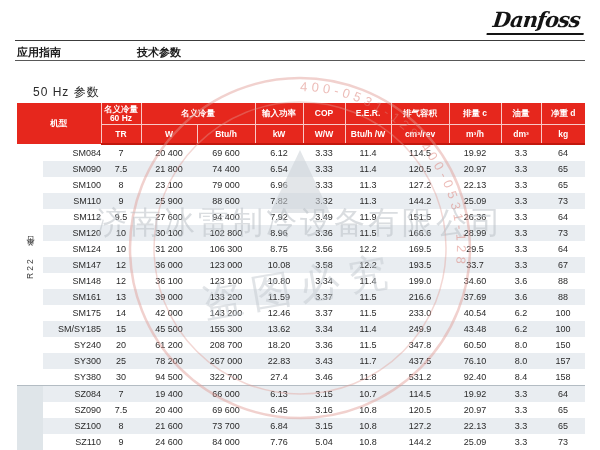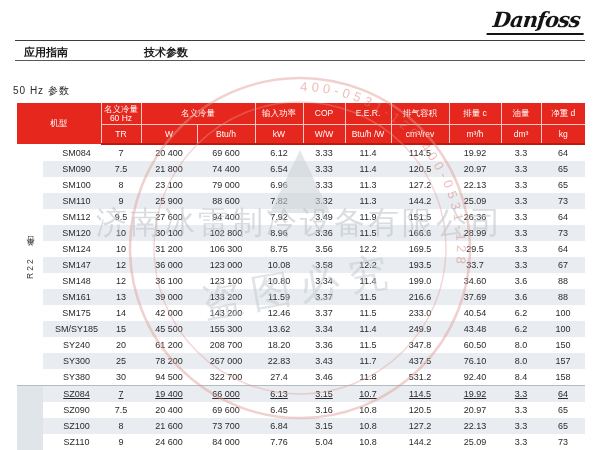--- a/index.html
+++ b/index.html
@@ -6,40 +6,40 @@
   #page{position:relative;width:600px;height:450px;background:#ffffff;overflow:hidden;
         font-family:"Liberation Sans","DejaVu Sans",sans-serif;color:#222;}
 
   
   .brand{position:absolute;top:7px;right:15px;font-family:"DejaVu Serif","Liberation Serif",serif;
          font-style:italic;font-weight:bold;font-size:21px;letter-spacing:-1px;color:#141414;
          border-bottom:2.5px solid #141414;padding:0 5px 1px 5px;transform:skewX(-6deg);}
   .rule{position:absolute;left:15px;right:15px;height:1px;background:#3c3c3c;}
   .rule-top{top:40px;}
   .rule-mid{top:60px;background:#585858;}
-  .nav-label{position:absolute;top:45px;font-size:11px;font-weight:bold;color:#1c1c1c;margin-left:7px;}
+  .nav-label{position:absolute;top:45px;font-size:11px;font-weight:bold;color:#1c1c1c;}
   .nav-1{left:17px;}
   .nav-2{left:137px;}
-  .subtitle{position:absolute;top:84px;left:13px;font-size:10px;color:#2a2a2a;letter-spacing:1px;}
+  .subtitle{position:absolute;top:84px;left:33px;font-size:12px;color:#2a2a2a;letter-spacing:1px;}
 
   
   table.spec{position:absolute;top:103px;left:17px;width:568px;border-collapse:collapse;
              table-layout:fixed;font-size:9px;}
-  thead th{background:#e6271d;color:#ffffff;font-weight:normal;font-size:8.5px;
+  thead th{background:#e6271d;color:#ffffff;font-weight:bold;font-size:8.5px;
            padding:0;text-align:center;vertical-align:middle;
            border-left:1px solid rgba(255,255,255,0.75);}
   thead tr:first-child th{height:21px;line-height:9px;}
   thead tr.units th{height:18px;border-top:1px solid rgba(255,255,255,0.75);
                     border-bottom:2px solid #c2170d;}
   thead th.first{border-left:none;margin-top:46px;}
   tbody td{height:16px;padding:0;text-align:center;color:#2a2a2a;background:#ffffff;
            white-space:nowrap;overflow:hidden;}
-  tbody td.model{text-align:center;padding-left:9px;}
+  tbody td.model{text-align:right;padding-left:9px;}
   tbody tr:nth-child(even) td{background:#e9edf1;}
-  tbody tr.group-sep td{border-top:1px solid #b3bcc3;text-decoration:underline;}
+  tbody tr.group-sep td{border-top:1px solid #b3bcc3;}
   tbody tr:last-child td{border-bottom:1px solid #b3bcc3;}
   td.group-cell{vertical-align:middle;text-align:center;}
   td.group-cell.g0{background:#ffffff !important;}
   td.group-cell.g1{background:#dfe5e9 !important;}
   .vtext{display:inline-block;writing-mode:vertical-rl;transform:rotate(180deg);
          font-size:8.5px;color:#3d3d3d;letter-spacing:2px;white-space:nowrap;}
 
   
   .watermark{position:absolute;left:0;top:0;width:600px;height:450px;pointer-events:none;z-index:5;}
 </style>

